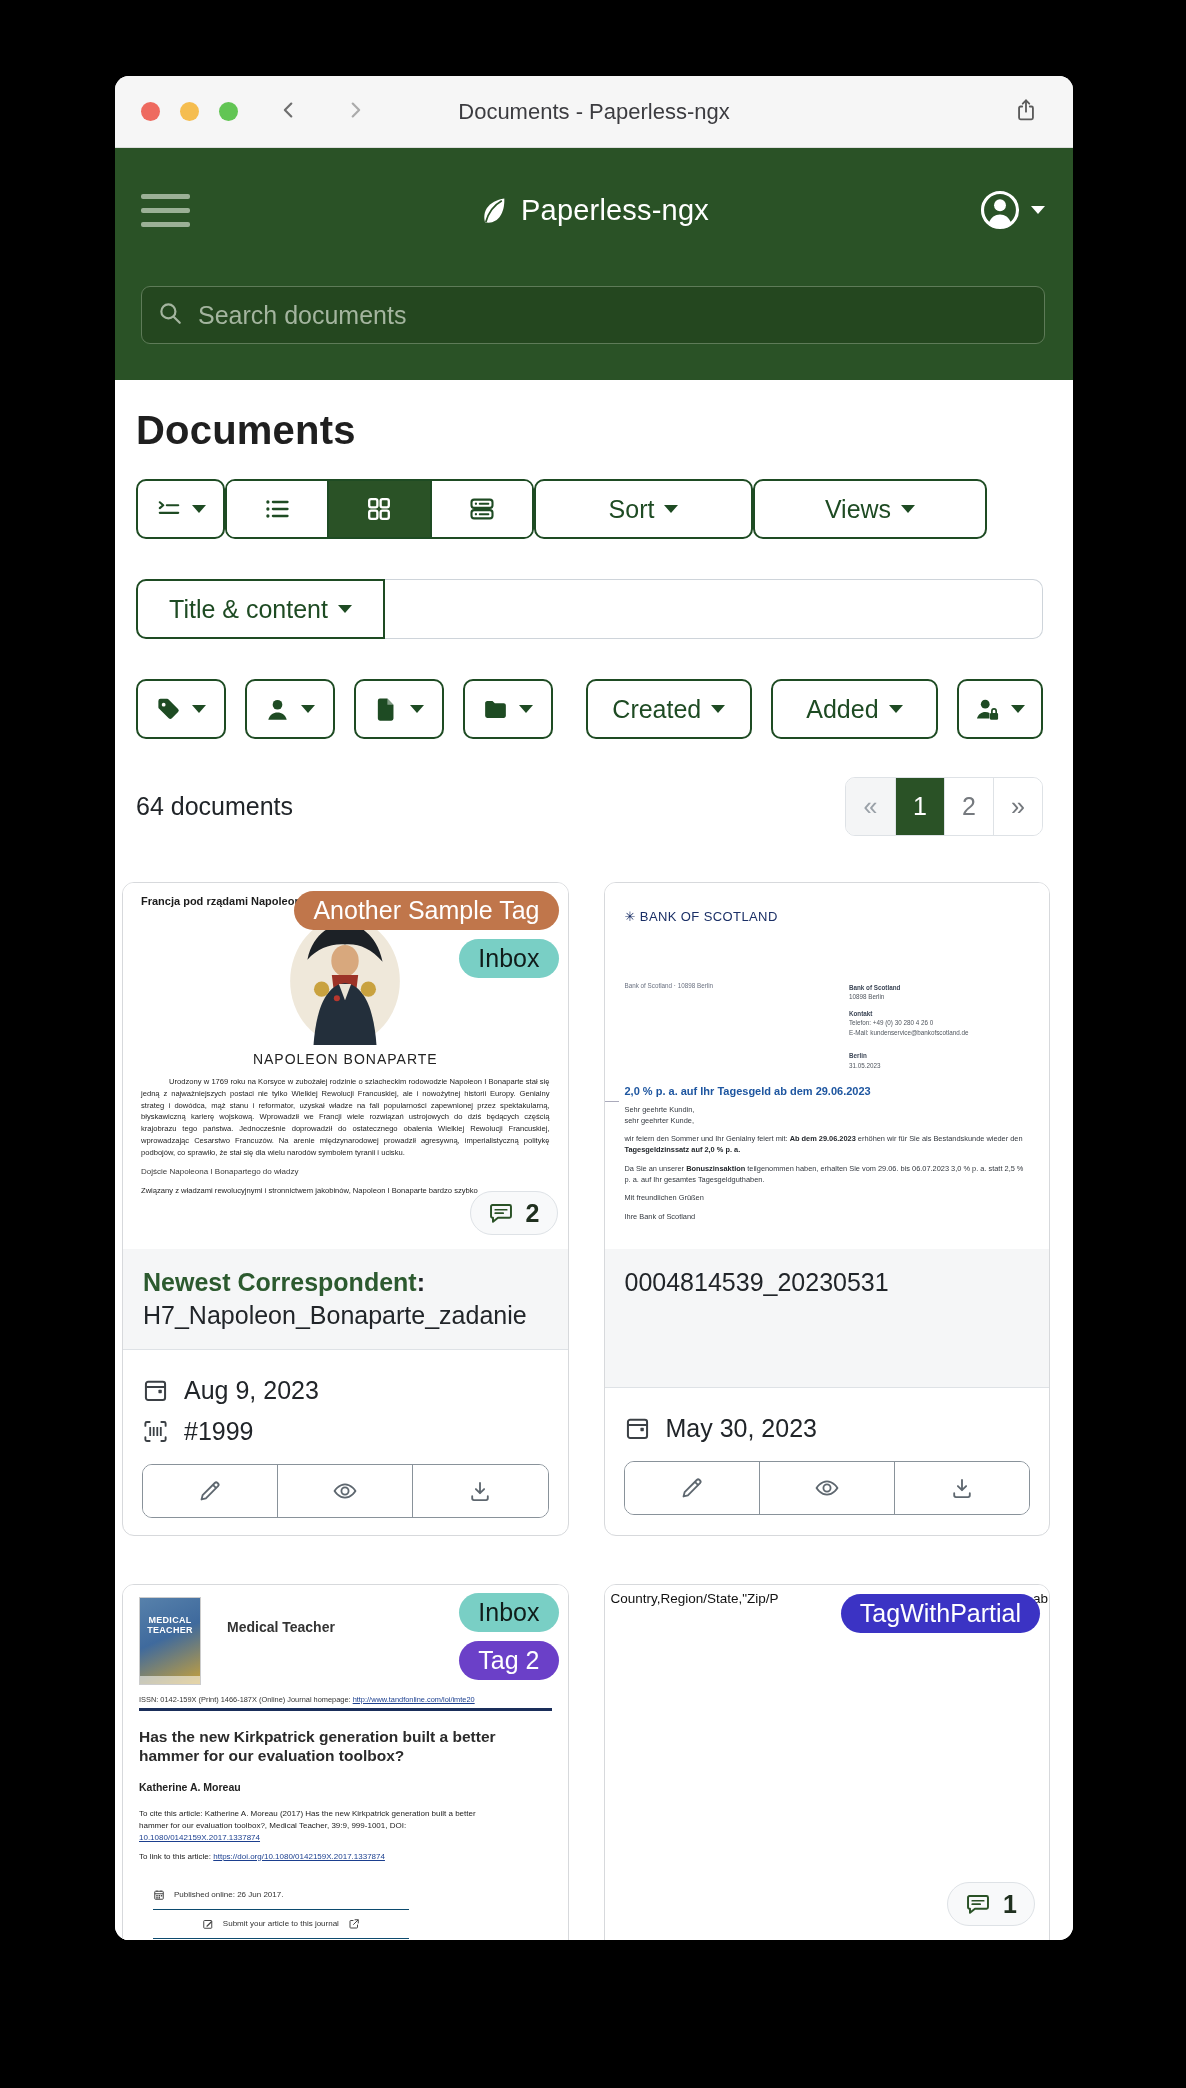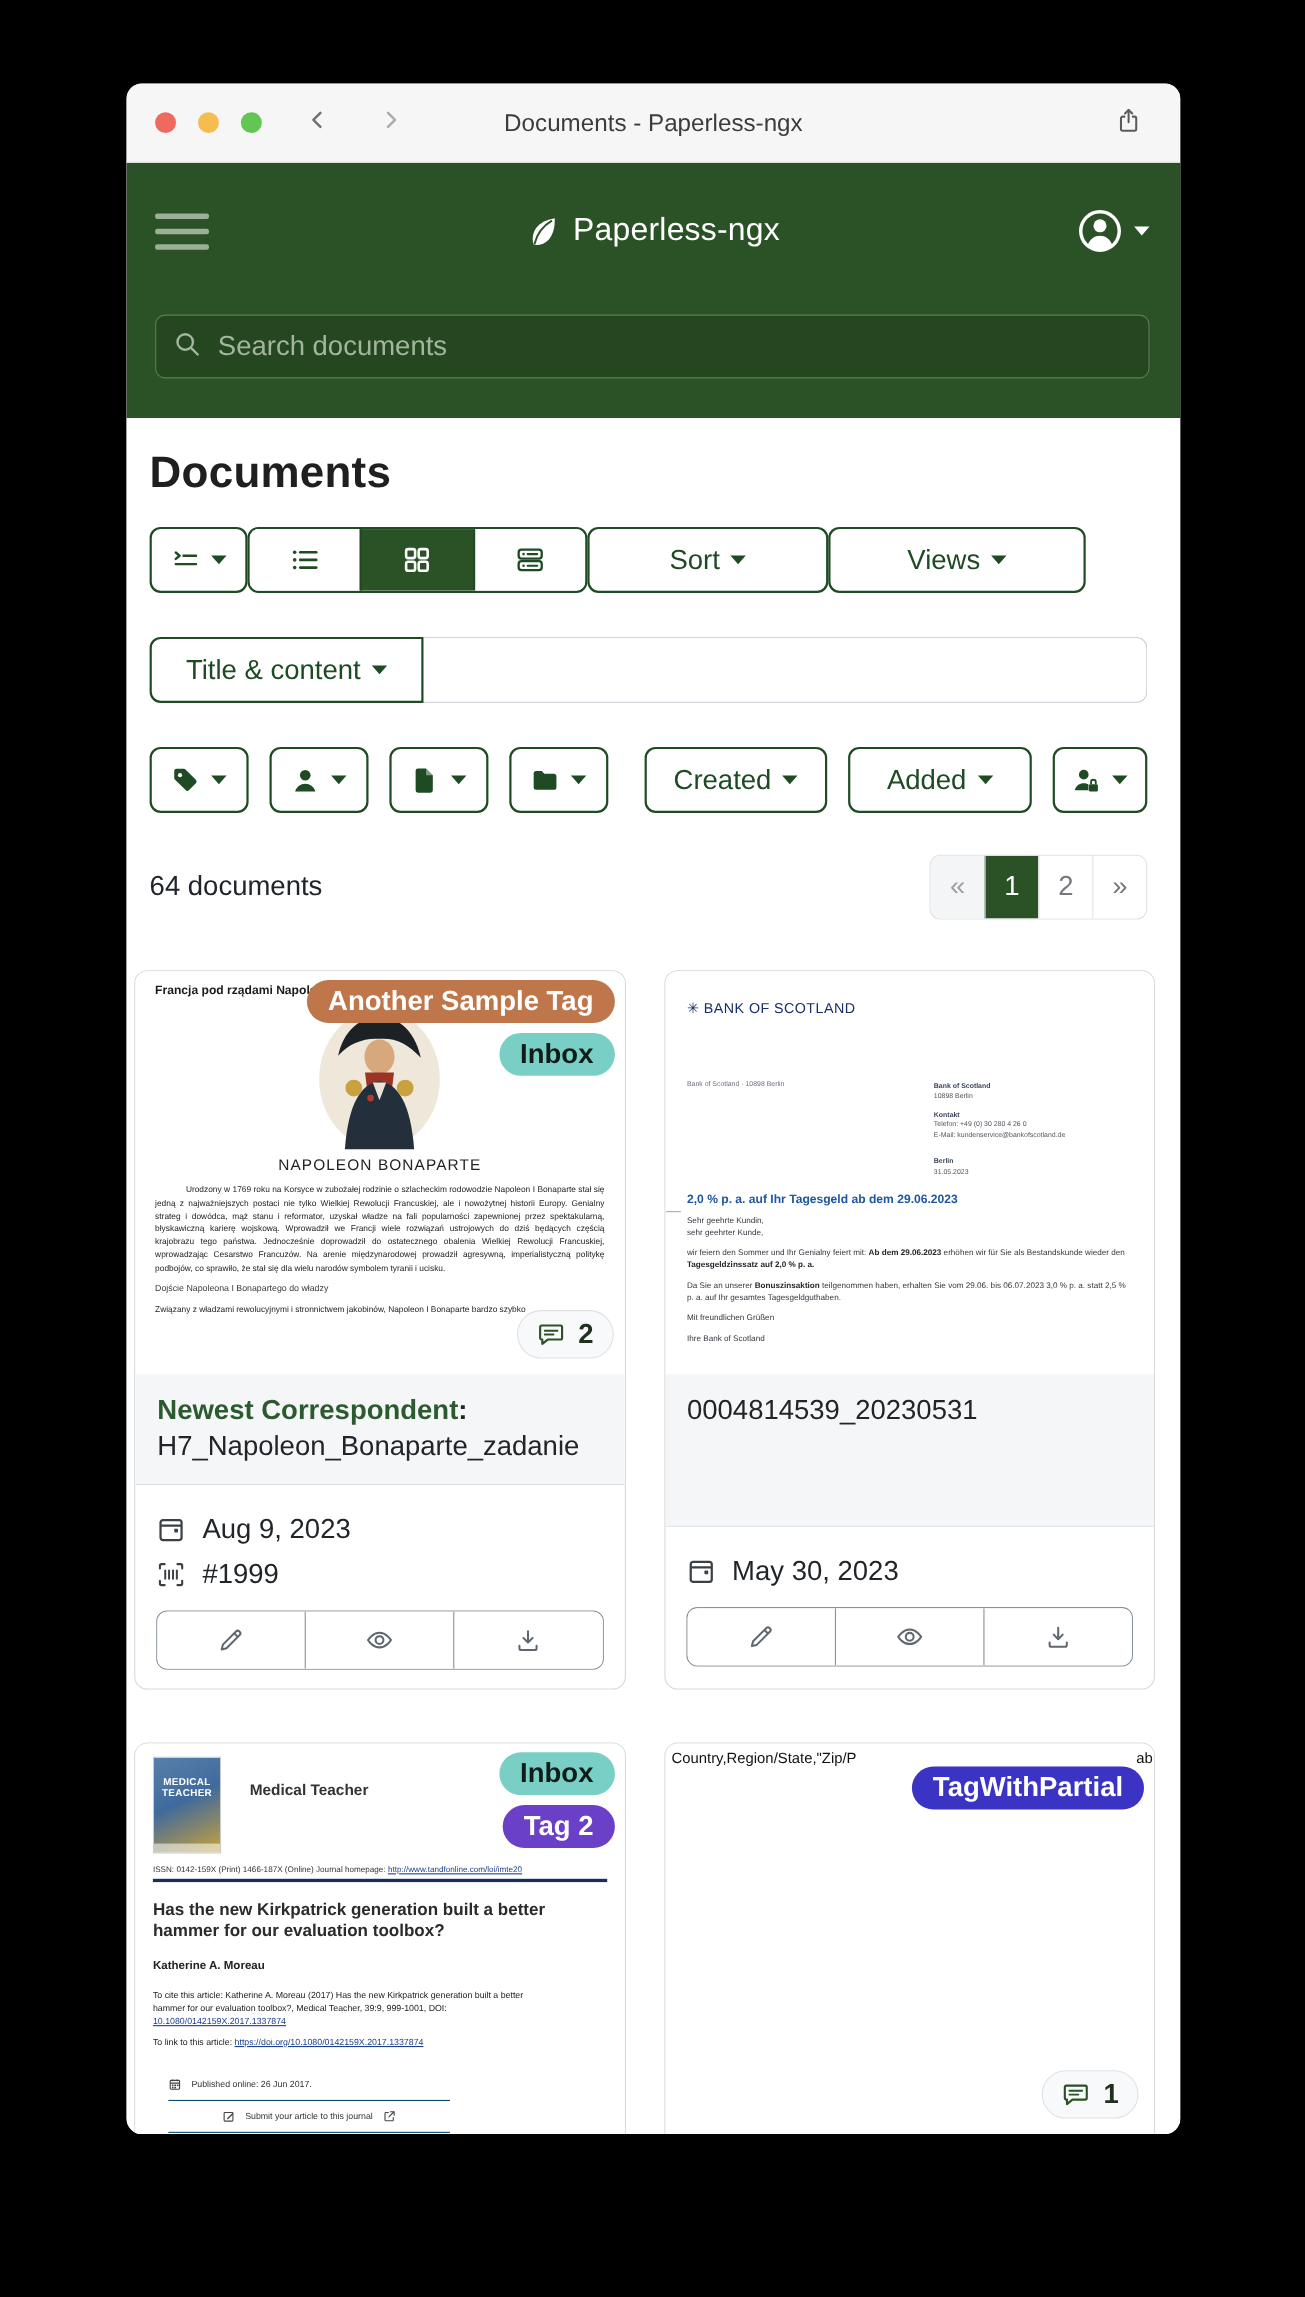--- a/index.html
+++ b/index.html
@@ -75,21 +75,21 @@
   .pcell.disabled { background:#f4f5f6; color:#9aa1a8; }
   .pcell.active { background:var(--green); color:#fff; font-weight:500; }
 
   
   .cards { margin:46px -7px 0 -14px; display:grid; grid-template-columns:1fr 1fr; column-gap:35px; row-gap:48px; }
   .card { height:654px; background:#fff; border:1px solid #d7d9dc; border-radius:12px; overflow:hidden;
           display:flex; flex-direction:column; position:relative; cursor:pointer; }
   .thumb { position:relative; height:366px; flex:0 0 auto; background:#fff; overflow:hidden; }
   .thumb.full { flex:1; height:auto; }
   .tagstack { position:absolute; top:8px; right:9px; display:flex; flex-direction:column; align-items:flex-end; gap:9px; z-index:5; }
-  .tagchip { display:inline-block; border-radius:21px; padding:5px 19px; font-size:25px; font-weight:700; white-space:nowrap; }
+  .tagchip { display:inline-block; border-radius:21px; padding:5px 19px; font-size:25px; font-weight:400; white-space:nowrap; }
   .cbadge { position:absolute; right:10px; bottom:14px; height:44px; border:1px solid #dee2e6; background:#f8f9fa;
             border-radius:22px; display:flex; align-items:center; gap:12px; padding:0 17px; z-index:5; }
   .cbadge svg { width:26px; height:26px; color:#2a5226; }
   .cbadge .cnt { font-size:25px; font-weight:700; color:#20301f; }
 
   .titleband { background:#f5f6f7; padding:17px 20px; font-size:25px; line-height:1.32; color:#212529; flex:1; }
   .titleband .corr { color:#2c5a2f; font-weight:700; }
   .titleband .sep { font-weight:700; }
   .meta { border-top:1px solid #dee2e6; padding:14px 19px 20px; flex:0 0 auto; }
   .mrow { display:flex; align-items:center; gap:15px; font-size:25px; color:#212529; margin-top:12px; }
@@ -137,21 +137,21 @@
   .mlink { color:#1b3f8f; text-decoration:underline; }
   .md-rows { margin-top:20px; margin-left:14px; width:62%; }
   .md-row { display:flex; align-items:center; gap:9px; font-size:8px; color:#333; padding:8px 0; }
   .md-row svg { width:12px; height:12px; color:#444; }
   .md-row + .md-row { border-top:1px solid #0c4a6e;justify-content:center; }
 
   
   .prev-csv { position:relative; height:100%; }
   .csv-line { position:absolute; left:6px; top:6px; font-size:13.5px; color:#111; white-space:nowrap; }
   .csv-frag { position:absolute; right:1px; top:6px; font-size:13.5px; color:#111; }
-  .prev-csv .tagstack { top:21px; }
+  .prev-csv .tagstack { top:9px; }
   .prev-csv .cbadge { bottom:auto; top:297px; right:14px; }
 
   .hidden-defs { position:absolute; width:0; height:0; overflow:hidden; }
 </style>
 </head>
 <body>
 
 <svg class="hidden-defs" xmlns="http://www.w3.org/2000/svg">
   <defs>
     <symbol id="i-search" viewBox="0 0 24 24">

